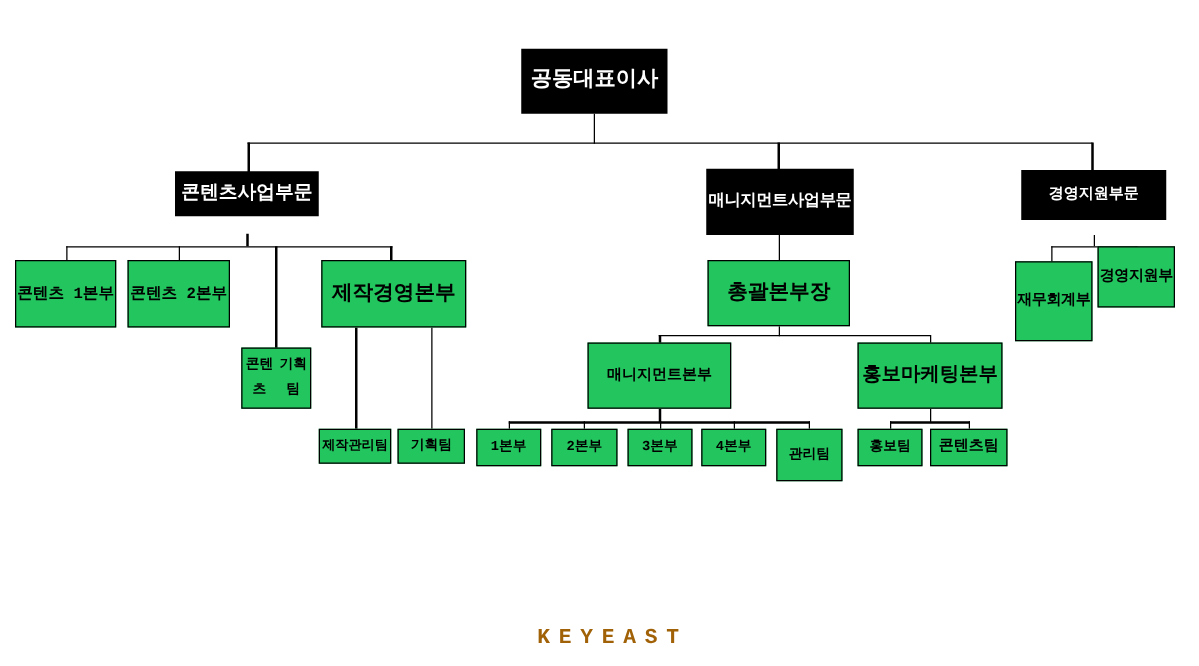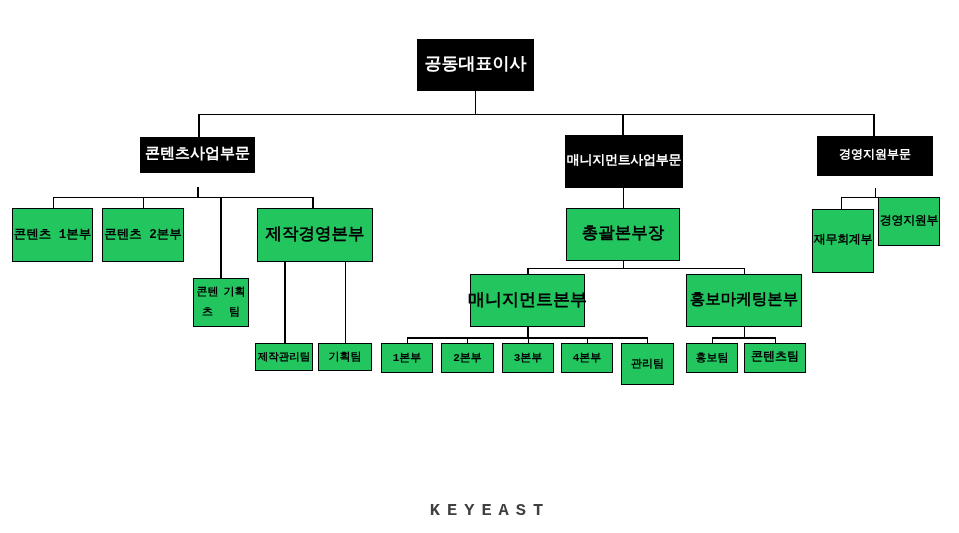--- a/index.html
+++ b/index.html
@@ -28,21 +28,21 @@
   .two-line span{ display:block; line-height:1.8; }
   .vl{ position:absolute; width:1.5px; background:#000; }
   .hl{ position:absolute; height:1.5px; background:#000; }
   #logo{
     position:absolute;
     left:0; right:0; top:501px;
     text-align:center;
     font-weight:bold;
     font-size:17px;
     letter-spacing:7px;
-    color:#404040;
+    color:#a16207;
     margin-left:21px;
   }
 </style>
 </head>
 <body>
 
 <div id="canvas">
 
   <div class="vl" style="left:474.5px;top:91px;height:24px;"></div>
   <div class="hl" style="left:198px;top:113.5px;width:676px;"></div>
@@ -91,21 +91,21 @@
   <div class="node white" style="left:102px;top:208px;width:82px;height:54px;font-size:12.5px;">콘텐츠 2본부</div>
   <div class="node white two-line" style="left:193px;top:278px;width:56px;height:49px;font-size:11px;">
     <span>콘텐츠</span>
     <span>기획팀</span>
   </div>
   <div class="node white" style="left:257px;top:208px;width:116px;height:54px;font-size:16.5px;">제작경영본부</div>
   <div class="node white" style="left:255px;top:343px;width:58px;height:28px;font-size:10.5px;">제작관리팀</div>
   <div class="node white" style="left:318px;top:343px;width:54px;height:28px;font-size:11px;">기획팀</div>
 
   <div class="node white" style="left:566px;top:208px;width:114px;height:53px;font-size:16.5px;">총괄본부장</div>
-  <div class="node white" style="left:470px;top:274px;width:115px;height:53px;font-size:17px;text-align:center;">매니지먼트본부</div>
+  <div class="node white" style="left:470px;top:274px;width:115px;height:53px;font-size:12px;text-align:center;">매니지먼트본부</div>
   <div class="node white" style="left:686px;top:274px;width:116px;height:53px;font-size:15.5px;">홍보마케팅본부</div>
 
   <div class="node white" style="left:381px;top:343px;width:52px;height:30px;font-size:11px;">1본부</div>
   <div class="node white" style="left:441px;top:343px;width:53px;height:30px;font-size:11px;">2본부</div>
   <div class="node white" style="left:502px;top:343px;width:52px;height:30px;font-size:11px;">3본부</div>
   <div class="node white" style="left:561px;top:343px;width:52px;height:30px;font-size:11px;">4본부</div>
   <div class="node white" style="left:621px;top:343px;width:53px;height:42px;font-size:11px;">관리팀</div>
   <div class="node white" style="left:686px;top:343px;width:52px;height:30px;font-size:11px;">홍보팀</div>
   <div class="node white" style="left:744px;top:343px;width:62px;height:30px;font-size:12px;">콘텐츠팀</div>
 

